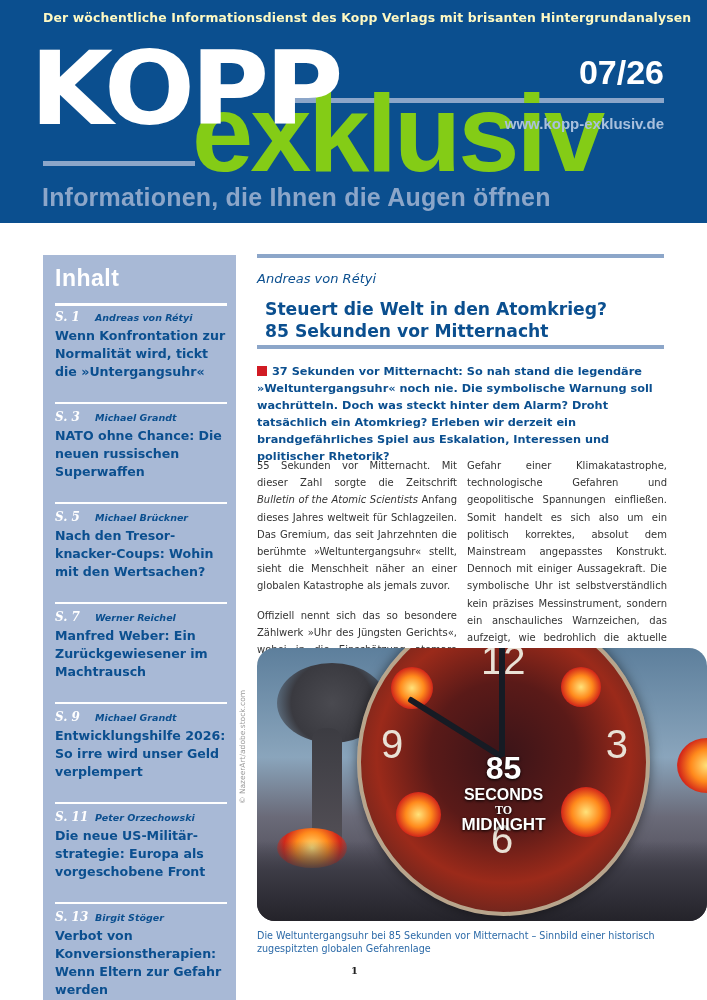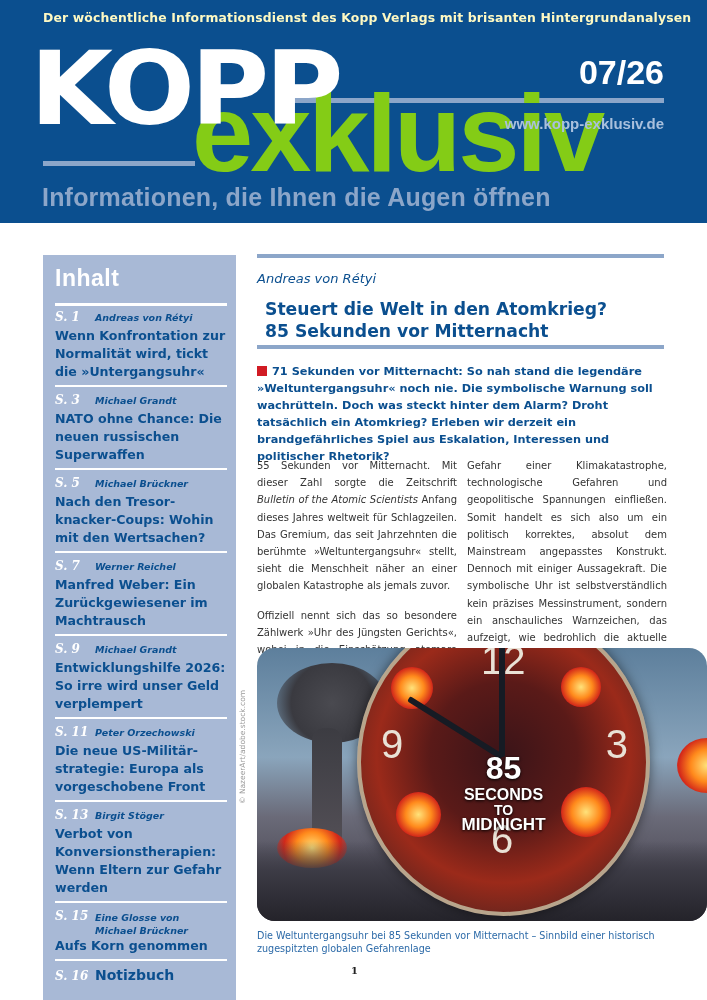--- a/index.html
+++ b/index.html
@@ -15,21 +15,21 @@
   .rule-left { position:absolute; left:43px; top:161px; width:152px; height:5px; background:#8ca6c9; }
   .issue { position:absolute; right:43px; top:55px; font-family:"Liberation Sans", sans-serif; font-weight:bold; font-size:34px; line-height:1; color:#ffffff; }
   .url { position:absolute; right:43px; top:76px; font-family:"Liberation Sans", sans-serif; font-weight:bold; font-size:15px; color:#a9c0dd;margin-top:23px; }
   .slogan { position:absolute; left:42px; top:183px; font-family:"Liberation Sans", sans-serif; font-weight:bold; font-size:25px; color:#8ca6c9; white-space:nowrap; letter-spacing:0.2px; }
 
   
   .sidebar { position:absolute; left:43px; top:255px; width:193px; height:745px; background:#a8b9d6; }
   .sb-title { position:absolute; left:12px; top:10px; font-family:"Liberation Sans", sans-serif; font-weight:bold; font-size:23px; color:#ffffff; letter-spacing:0.5px; }
   .sb-title-rule { position:absolute; left:12px; top:48px; width:172px; height:3px; background:#ffffff; }
   .toc { position:absolute; left:12px; top:55px; width:172px; }
-  .toc-item { padding:0 0 4px 0; margin-bottom:6px; border-bottom:2px solid #ffffff; }
+  .toc-item { padding:0 0 21px 0; margin-bottom:6px; border-bottom:2px solid #ffffff; }
   .toc-item.last { border-bottom:none; }
   .toc-meta { display:flex; align-items:baseline; height:17px; }
   .toc-page { font-family:"DejaVu Serif", serif; font-style:italic; font-weight:bold; font-size:12px; color:#ffffff; width:40px; flex:none; }
   .toc-author { font-family:"DejaVu Sans", sans-serif; font-style:italic; font-weight:bold; font-size:9.5px; color:#0b4f8f; }
   .toc-title { font-family:"DejaVu Sans", sans-serif; font-weight:bold; font-size:12.6px; line-height:18px; color:#0b4f8f; }
   .toc-big { font-family:"DejaVu Sans", sans-serif; font-weight:bold; font-size:14px; color:#0b4f8f; }
 
   
   .art-rule { position:absolute; left:257px; width:407px; height:4px; background:#8ca6c9; }
   .art-author { position:absolute; left:257px; top:271px; font-family:"DejaVu Sans", sans-serif; font-style:italic; font-size:13px; color:#0b4f8f; }
@@ -145,21 +145,21 @@
 
 <div class="art-rule" style="top:254px;"></div>
 <div class="art-author">Andreas von Rétyi</div>
 <h1 class="art-title" style="margin:8px;">
   <span>Steuert die Welt in den Atomkrieg?</span><br>
   <span>85 Sekunden vor Mitternacht</span>
 </h1>
 <div class="art-rule" style="top:345px;"></div>
 
 <div class="lead">
-  <span class="lead-marker"></span><span>71 Sekunden vor Mitternacht: So nah stand die legendäre »Weltuntergangsuhr« noch nie. Die symbolische Warnung soll wachrütteln. Doch was steckt hinter dem Alarm? Droht tatsächlich ein Atomkrieg? Erleben wir derzeit ein brandgefährliches Spiel aus Eskalation, Interessen und politischer Rhetorik?</span>
+  <span class="lead-marker"></span><span>37 Sekunden vor Mitternacht: So nah stand die legendäre »Weltuntergangsuhr« noch nie. Die symbolische Warnung soll wachrütteln. Doch was steckt hinter dem Alarm? Droht tatsächlich ein Atomkrieg? Erleben wir derzeit ein brandgefährliches Spiel aus Eskalation, Interessen und politischer Rhetorik?</span>
 </div>
 
 <div class="col col1">
   <p><span>55 Sekunden vor Mitternacht. Mit dieser Zahl sorgte die Zeitschrift </span><i>Bulletin of the Atomic Scientists</i><span> Anfang dieses Jahres weltweit für Schlagzeilen. Das Gremium, das seit Jahrzehnten die berühmte »Weltuntergangsuhr« stellt, sieht die Menschheit näher an einer globalen Katastrophe als jemals zuvor.</span></p>
   <p>Offiziell nennt sich das so besondere Zählwerk »Uhr des Jüngsten Gerichts«, wobei in die Einschätzung atomare Risiken, die</p>
 </div>
 <div class="col col2">
   <p>Gefahr einer Klimakatastrophe, technologische Gefahren und geopolitische Spannungen einfließen. Somit handelt es sich also um ein politisch korrektes, absolut dem Mainstream angepasstes Konstrukt. Dennoch mit einiger Aussagekraft. Die symbolische Uhr ist selbstverständlich kein präzises Messinstrument, sondern ein anschauliches Warnzeichen, das aufzeigt, wie bedrohlich die aktuelle Situation ist. Symbole entfalten Wirkung, vor allem dann, wenn sie mit realen Ent-</p>
 </div>
 
@@ -178,19 +178,19 @@
     <div class="num" style="left:130px;top:205px;">6</div>
     <div class="num" style="left:20px;top:110px;">9</div>
     <div class="fire" style="left:30px;top:55px;width:42px;height:42px;"></div>
     <div class="fire" style="left:200px;top:55px;width:40px;height:40px;"></div>
     <div class="fire" style="left:35px;top:180px;width:45px;height:45px;"></div>
     <div class="fire" style="left:200px;top:175px;width:50px;height:50px;"></div>
     <div class="hand" style="left:138px;top:18px;width:6px;height:127px;"></div>
     <div class="hand" style="left:138px;top:35px;width:6px;height:110px;transform:rotate(-58deg);"></div>
     <div class="clock-text" style="top:140px;font-size:32px;line-height:32px;">85</div>
     <div class="clock-text" style="top:174px;font-size:16px;line-height:18px;">SECONDS</div>
-    <div class="clock-text" style="top:192px;font-size:14px;line-height:12px;">TO</div>
+    <div class="clock-text" style="top:192px;font-size:12px;line-height:12px;font-family:Liberation Serif, serif;">TO</div>
     <div class="clock-text" style="top:204px;font-size:17px;line-height:18px;">MIDNIGHT</div>
   </div>
 </div>
 
 <div class="caption">Die Weltuntergangsuhr bei 85 Sekunden vor Mitternacht – Sinnbild einer historisch zugespitzten globalen Gefahrenlage</div>
 <div class="page-num">1</div>
 
 </body></html>

